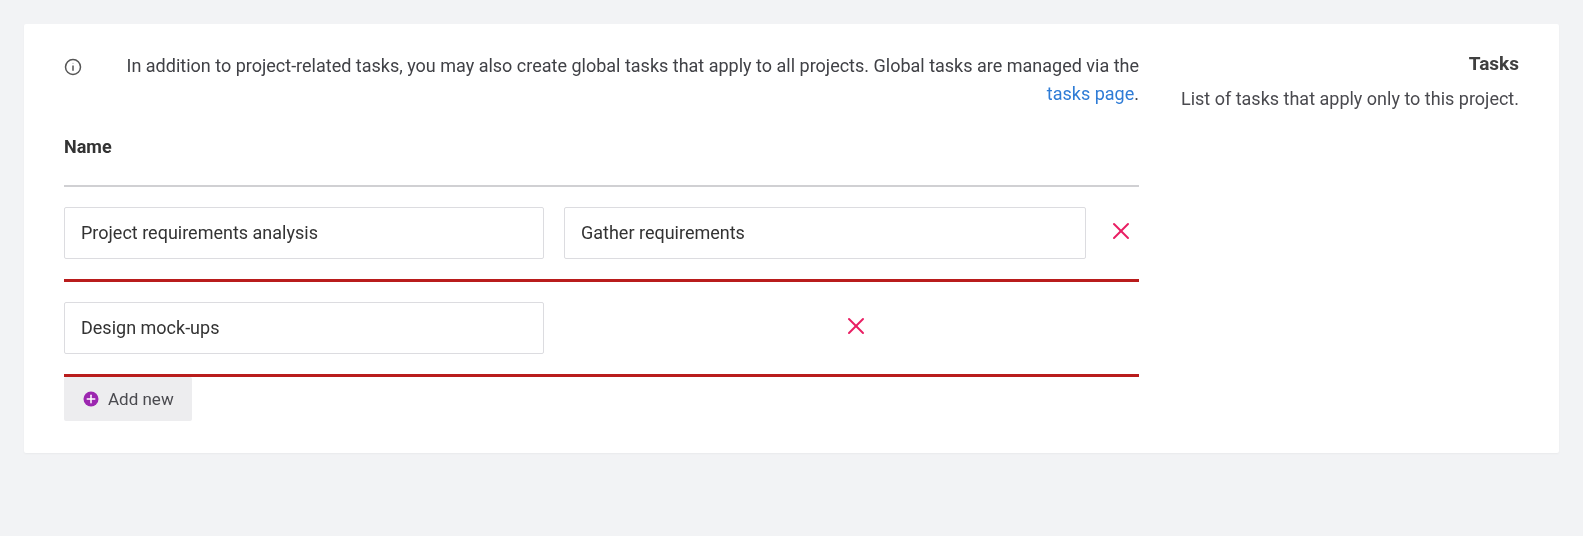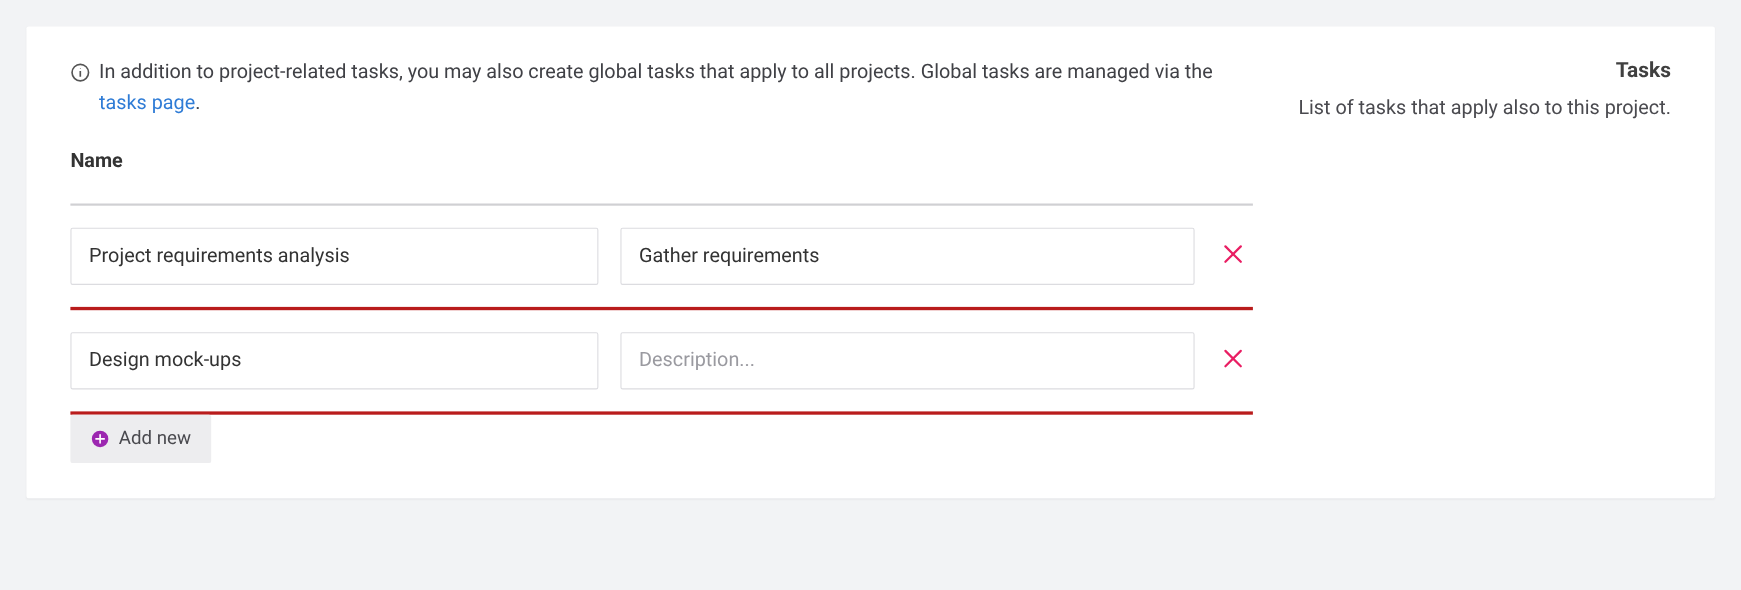--- a/index.html
+++ b/index.html
@@ -31,20 +31,21 @@
       text-align: right;
     }
     .info-row {
       display: flex;
       align-items: flex-start;
       gap: 8px;
       font-size: 18px;
       line-height: 1.55;
       color: #404146;
       margin-bottom: 28px;
+      text-align: right;
     }
     .info-icon {
       display: inline-block;
       flex-shrink: 0;
       margin-top: 4px;
     }
     .info-text a {
       color: #2f7cd6;
       text-decoration: none;
     }
@@ -191,21 +192,20 @@
             </span>
           </button>
         </div>
       </div>
 
       <div class="task-row">
         <div class="cell-name">
           <input type="text" class="text-input" value="Design mock-ups" style="">
         </div>
         <div class="cell-desc">
-          <input type="text" class="text-input" value="" placeholder="Description..." style="">
           <button class="delete-btn">
             <span>
               <svg width="24" height="24" viewBox="0 0 24 24" stroke="currentColor" stroke-width="2" fill="none" stroke-linecap="round">
                 <line x1="5" y1="5" x2="19" y2="19"></line>
                 <line x1="19" y1="5" x2="5" y2="19"></line>
               </svg>
             </span>
           </button>
         </div>
       </div>
@@ -219,15 +219,15 @@
           <line x1="7" y1="12" x2="17" y2="12" stroke="#fff" stroke-width="2" stroke-linecap="round"></line>
         </svg>
       </span>
       <span>Add new</span>
     </button>
 
   </div>
 
   <div class="side-col">
     <div class="side-title">Tasks</div>
-    <div class="side-desc">List of tasks that apply also to this project.</div>
+    <div class="side-desc">List of tasks that apply only to this project.</div>
   </div>
 </div>
 
 </body></html>

